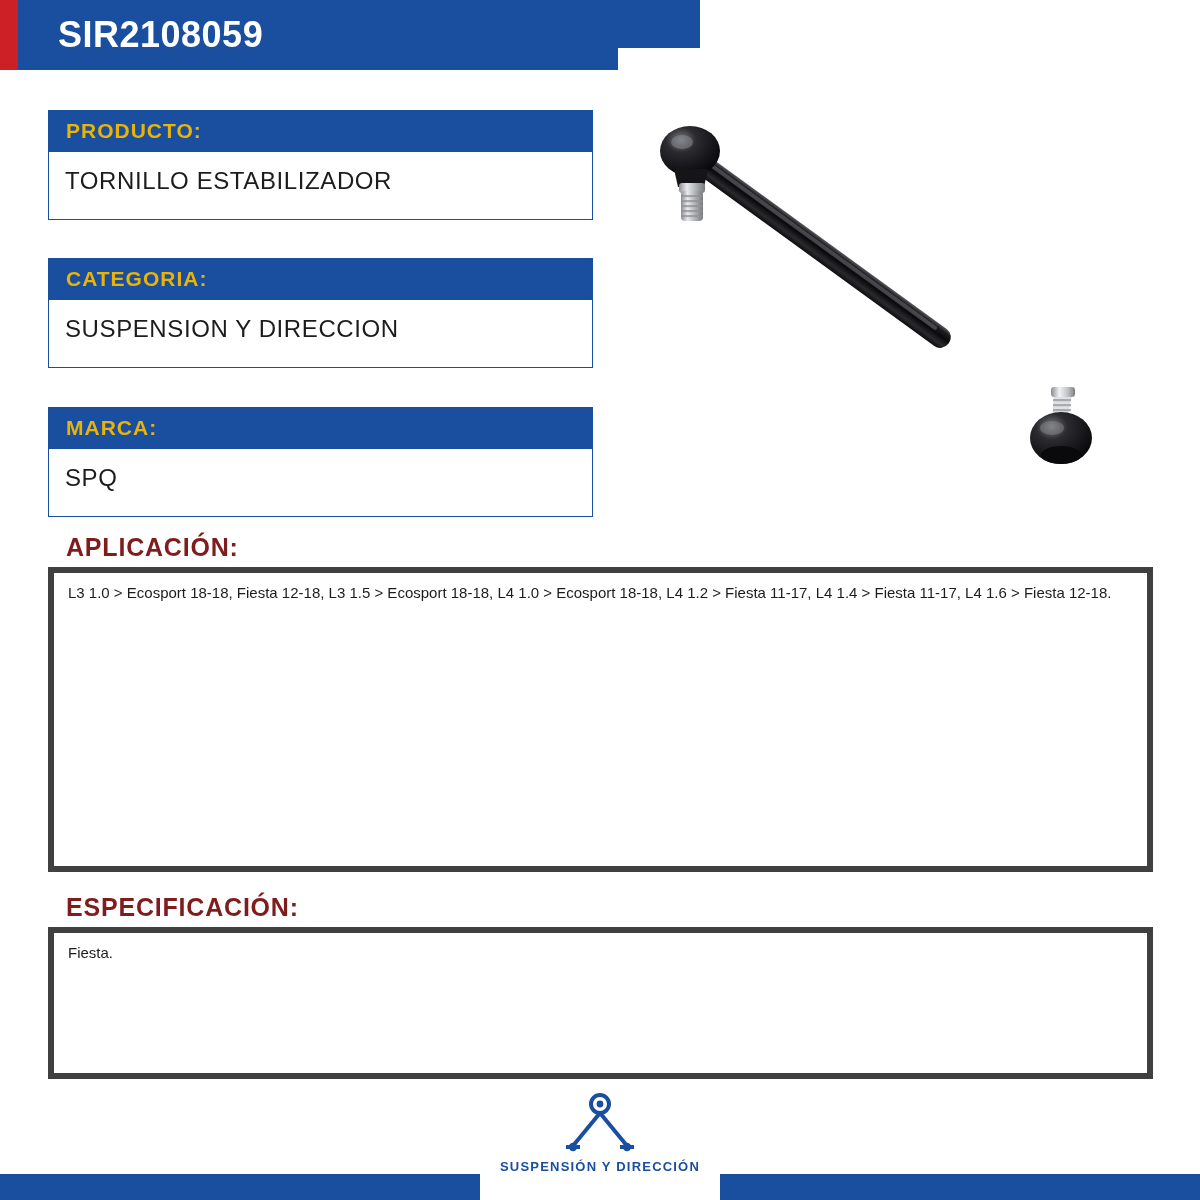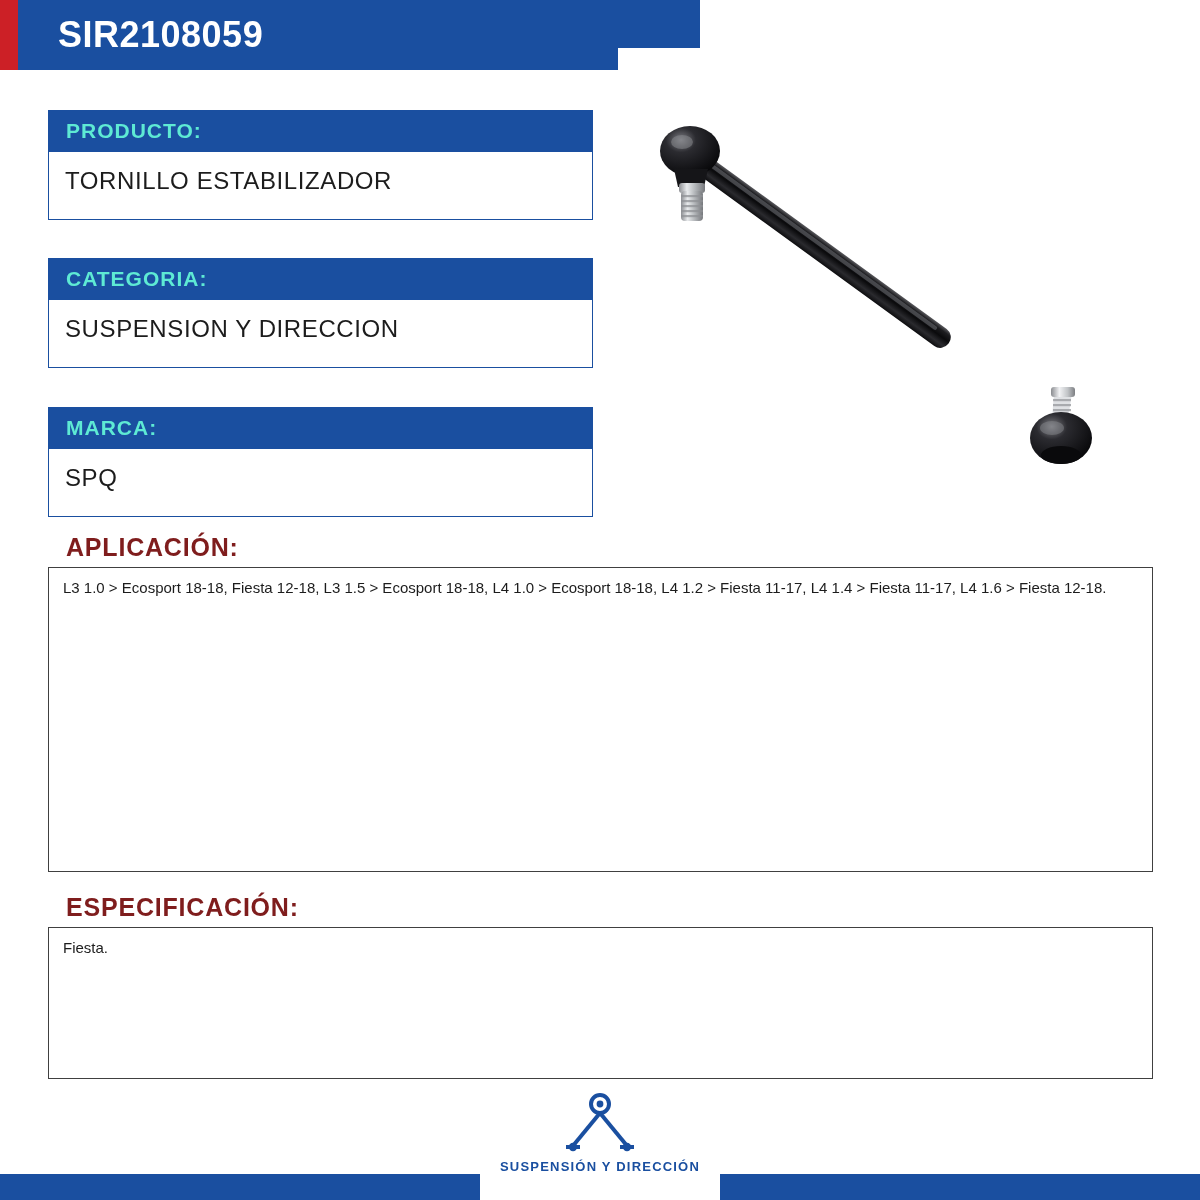--- a/index.html
+++ b/index.html
@@ -55,21 +55,21 @@
   }
 
   
   .field {
     position: absolute;
     left: 48px;
     width: 545px;
   }
   .field-label {
     background: #1a4fa0;
-    color: #5eead4;
+    color: #eab308;
     font-size: 21px;
     font-weight: bold;
     letter-spacing: 1px;
     padding: 9px 16px 9px 18px;
     height: 42px;
     line-height: 24px;
   }
   .field-value {
     border: 1px solid #1a4fa0;
     border-top: none;
@@ -98,21 +98,21 @@
   .section-title {
     position: absolute;
     left: 66px;
     color: #7f1d1d;
     font-size: 25px;
     font-weight: bold;
     letter-spacing: 0.8px;
   }
   .section-box {
     position: absolute;
-    border: 1px solid #404040;
+    border: 6px solid #404040;
     background: #ffffff;
   }
   .section-text {
     color: #1c1c1c;
     font-size: 15px;
     line-height: 19px;
     padding: 10px 14px 0 14px;
   }
 
   #title-aplicacion { top: 533px; }

